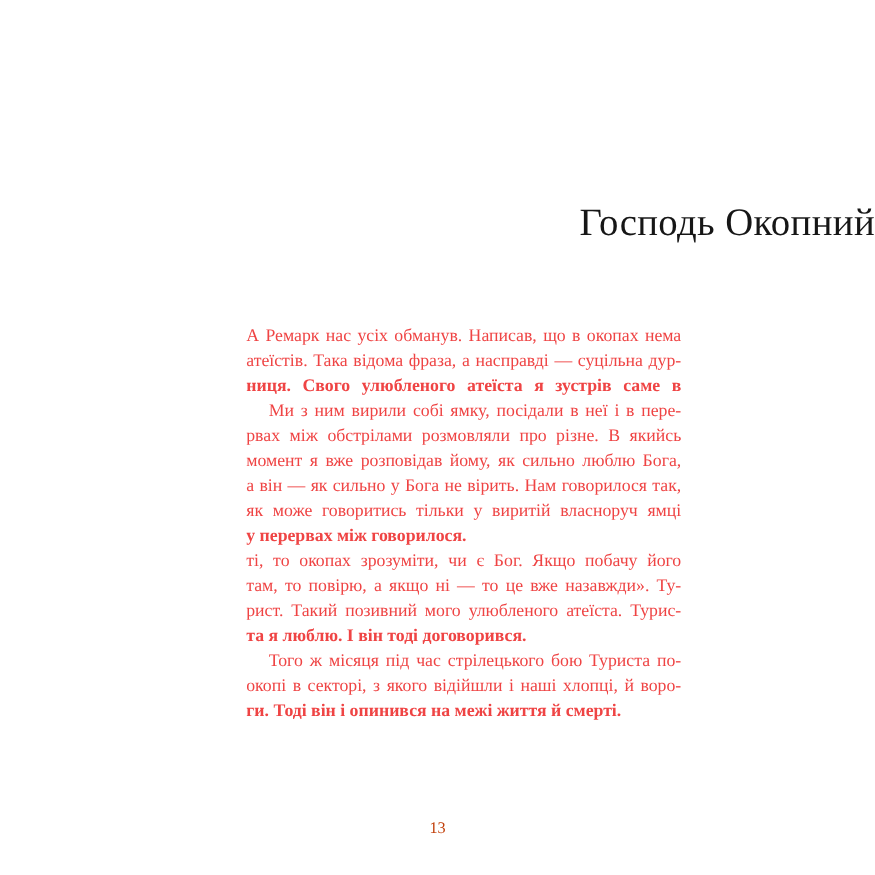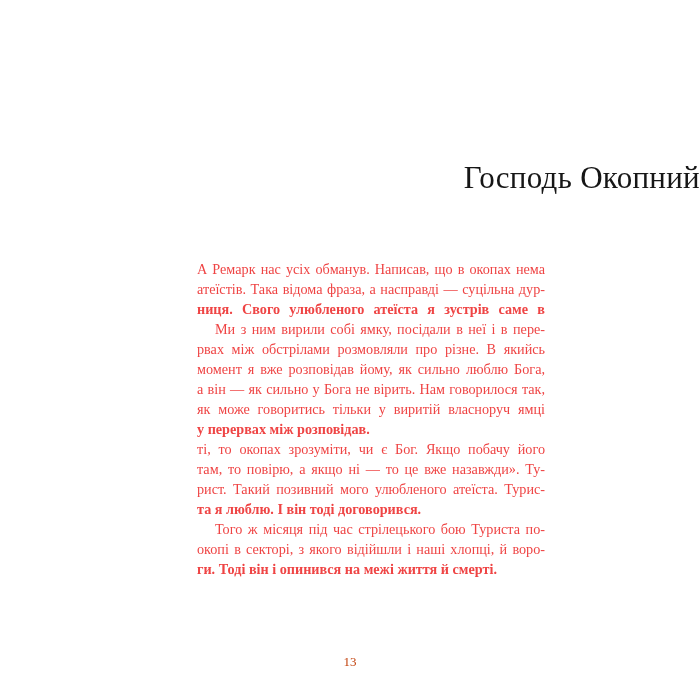--- a/index.html
+++ b/index.html
@@ -74,21 +74,21 @@
 
   <div class="text-block" id="text-block">
       <div class="text-line">А Ремарк нас усіх обманув. Написав, що в окопах нема</div>
       <div class="text-line">атеїстів. Така відома фраза, а насправді — суцільна дур-</div>
       <div class="text-line para-end">ниця. Свого улюбленого атеїста я зустрів саме в окопах.</div>
       <div class="text-line indent">Ми з ним вирили собі ямку, посідали в неї і в пере-</div>
       <div class="text-line">рвах між обстрілами розмовляли про різне. В якийсь</div>
       <div class="text-line">момент я вже розповідав йому, як сильно люблю Бога,</div>
       <div class="text-line">а він — як сильно у Бога не вірить. Нам говорилося так,</div>
       <div class="text-line">як може говоритись тільки у виритій власноруч ямці</div>
-      <div class="text-line para-end">у перервах між розповідав.</div>
+      <div class="text-line para-end">у перервах між говорилося.</div>
       <div class="text-line">ті, то окопах зрозуміти, чи є Бог. Якщо побачу його</div>
       <div class="text-line">там, то повірю, а якщо ні — то це вже назавжди». Ту-</div>
       <div class="text-line">рист. Такий позивний мого улюбленого атеїста. Турис-</div>
       <div class="text-line para-end">та я люблю. І він тоді договорився.</div>
       <div class="text-line indent">Того ж місяця під час стрілецького бою Туриста по-</div>
       <div class="text-line">окопі в секторі, з якого відійшли і наші хлопці, й воро-</div>
       <div class="text-line para-end">ги. Тоді він і опинився на межі життя й смерті.</div>
     </div>
 
   <div class="folio">13</div>

